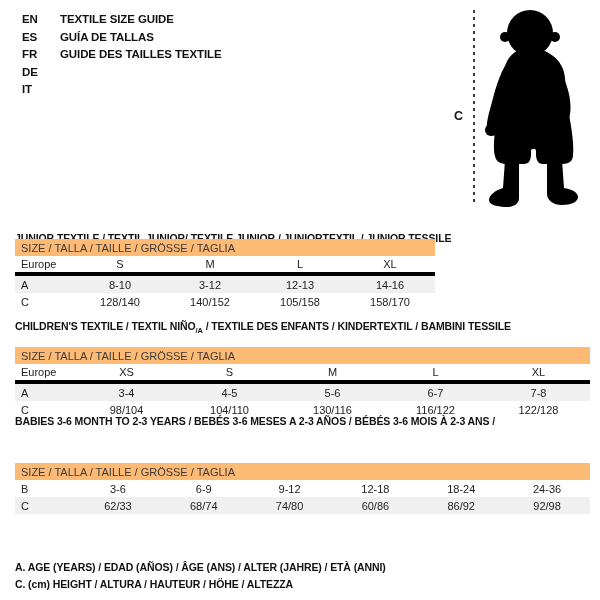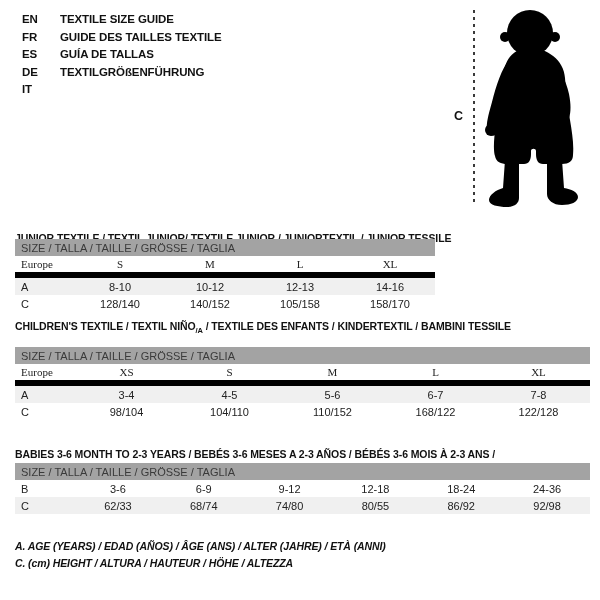--- a/index.html
+++ b/index.html
@@ -21,61 +21,60 @@
   .height-label { position:absolute; top:105px; left:11px; font-weight:bold; font-size:12.5px; }
 
   
   .section-title { position:absolute; left:15px; font-weight:bold; font-size:10.5px; letter-spacing:-0.1px; line-height:17px; white-space:nowrap; }
   .section-title .subscript { font-size:7.5px; vertical-align:sub; }
   .title-line { display:block; }
 
   
   .size-table { position:absolute; left:15px; font-size:11px; color:#222; }
   .size-table .bar {
-    height:17px; background:#a3a3a3; color:#3a3a3a;
+    height:17px; background:#fdba74; color:#3a3a3a;
     display:flex; align-items:center; padding-left:6px; box-sizing:border-box;
   }
   .t-row { display:flex; height:17px; align-items:center; }
   .t-row .cell { flex:1; text-align:center; }
   .t-row .cell.label { flex:0 0 60px; text-align:left; padding-left:6px; box-sizing:border-box; }
   .t-row.striped { background:#f0f0f0; }
-  .t-row.hairline { border-bottom:6px solid #000000; height:16px;font-family:Liberation Serif, serif; }
+  .t-row.hairline { border-bottom:4px solid #000000; height:16px; }
 
   .w-junior { width:420px; }
   .w-wide { width:575px; }
 
   .t-junior { top:239px; }
   .title-junior { top:230px; }
   .title-children { top:318px; }
   .t-children { top:347px; }
-  .title-babies { top:446px; }
+  .title-babies { top:413px; }
   .t-babies { top:463px; }
 
   
-  .notes { position:absolute; left:15px; top:538px; font-weight:bold; font-size:10.5px; line-height:17.4px; letter-spacing:-0.1px;font-style:italic; }
+  .notes { position:absolute; left:15px; top:559px; font-weight:bold; font-size:10.5px; line-height:17.4px; letter-spacing:-0.1px; }
 </style>
 </head>
 <body>
 
 <div class="lang-list">
   <div class="lang-row">
     <span class="lang-code">EN</span>
     <span class="lang-title">TEXTILE SIZE GUIDE</span>
   </div>
   <div class="lang-row">
+    <span class="lang-code">ES</span>
+    <span class="lang-title">GUÍA DE TALLAS</span>
+  </div>
+  <div class="lang-row">
     <span class="lang-code">FR</span>
     <span class="lang-title">GUIDE DES TAILLES TEXTILE</span>
   </div>
   <div class="lang-row">
-    <span class="lang-code">ES</span>
-    <span class="lang-title">GUÍA DE TALLAS</span>
-  </div>
-  <div class="lang-row">
     <span class="lang-code">DE</span>
-    <span class="lang-title">TEXTILGRÖßENFÜHRUNG</span>
   </div>
   <div class="lang-row">
     <span class="lang-code">IT</span>
   </div>
 </div>
 
 <div class="figure-wrap">
   <svg width="152" height="206" viewBox="0 0 152 206" aria-hidden="true">
     <line x1="31" y1="6" x2="31" y2="200" stroke="#3a3a3a" stroke-width="2" stroke-dasharray="3 4"></line>
     <g fill="#000000">
@@ -100,21 +99,21 @@
   <div class="t-row hairline">
     <div class="cell label">Europe</div>
     <div class="cell">S</div>
     <div class="cell">M</div>
     <div class="cell">L</div>
     <div class="cell">XL</div>
   </div>
   <div class="t-row striped">
     <div class="cell label">A</div>
     <div class="cell">8-10</div>
-    <div class="cell">10-12</div>
+    <div class="cell">3-12</div>
     <div class="cell">12-13</div>
     <div class="cell">14-16</div>
   </div>
   <div class="t-row">
     <div class="cell label">C</div>
     <div class="cell">128/140</div>
     <div class="cell">140/152</div>
     <div class="cell">105/158</div>
     <div class="cell">158/170</div>
   </div>
@@ -138,22 +137,22 @@
     <div class="cell">3-4</div>
     <div class="cell">4-5</div>
     <div class="cell">5-6</div>
     <div class="cell">6-7</div>
     <div class="cell">7-8</div>
   </div>
   <div class="t-row">
     <div class="cell label">C</div>
     <div class="cell">98/104</div>
     <div class="cell">104/110</div>
-    <div class="cell">110/152</div>
-    <div class="cell">168/122</div>
+    <div class="cell">130/116</div>
+    <div class="cell">116/122</div>
     <div class="cell">122/128</div>
   </div>
 </div>
 
 <div class="section-title title-babies">
   <span class="title-line">BABIES 3-6 MONTH TO 2-3 YEARS / BEBÉS 3-6 MESES A 2-3 AÑOS / BÉBÉS 3-6 MOIS À 2-3 ANS /</span>
 </div>
 <div class="size-table t-babies w-wide">
   <div class="bar">SIZE / TALLA / TAILLE / GRÖSSE / TAGLIA</div>
   <div class="t-row">
@@ -163,21 +162,21 @@
     <div class="cell">9-12</div>
     <div class="cell">12-18</div>
     <div class="cell">18-24</div>
     <div class="cell">24-36</div>
   </div>
   <div class="t-row striped">
     <div class="cell label">C</div>
     <div class="cell">62/33</div>
     <div class="cell">68/74</div>
     <div class="cell">74/80</div>
-    <div class="cell">80/55</div>
+    <div class="cell">60/86</div>
     <div class="cell">86/92</div>
     <div class="cell">92/98</div>
   </div>
 </div>
 
 <div class="notes">
   <div>A. AGE (YEARS) / EDAD (AÑOS) / ÂGE (ANS) / ALTER (JAHRE) / ETÀ (ANNI)</div>
   <div>C. (cm) HEIGHT / ALTURA / HAUTEUR / HÖHE / ALTEZZA</div>
 </div>
 

